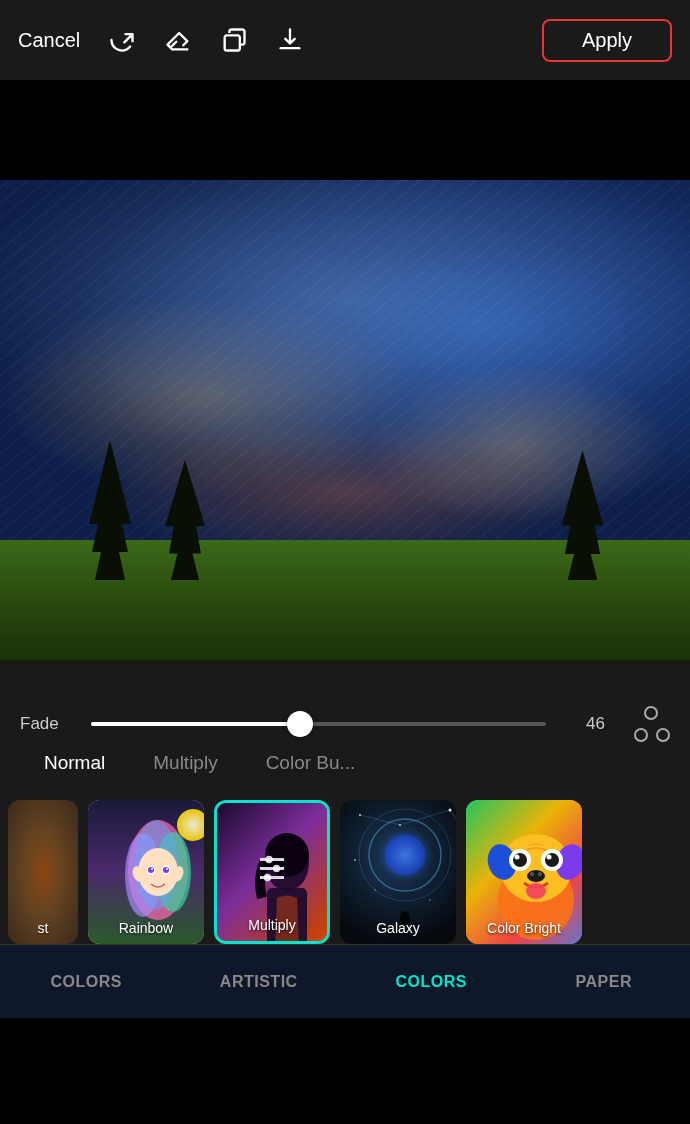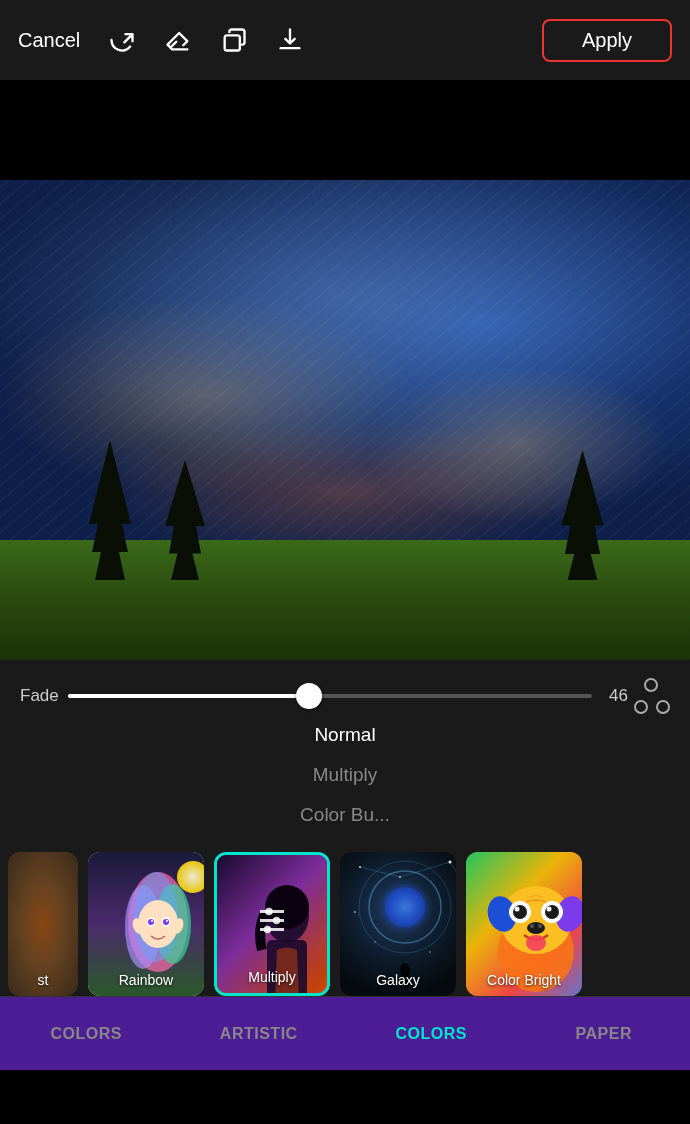--- a/index.html
+++ b/index.html
@@ -116,21 +116,22 @@
     }
 
     
     .controls-area {
       background: #1a1a1a;
       padding: 18px 20px 14px;
     }
     .fade-row {
       display: flex;
       align-items: center;
-      gap: 6px;
+      gap: 29px;
+      margin-top: 28px;
     }
     .fade-label { font-size: 17px; color: #ccc; min-width: 42px; }
     .slider-track {
       flex: 1;
       height: 4px;
       background: #555;
       border-radius: 2px;
       position: relative;
     }
     .slider-fill {
@@ -152,23 +153,22 @@
     .circles-icon {
       display: flex; gap: 4px; align-items: center;
     }
     .circle { width: 14px; height: 14px; border-radius: 50%; border: 2px solid #aaa; }
 
     
     .blend-row {
       display: flex;
       align-items: center;
       padding: 10px 0 0 0;
-      gap: 18px;
+      gap: 0;
       overflow: hidden;
-      flex-direction: column;
     }
     .blend-option {
       font-size: 19px;
       padding: 0 24px;
       color: #888;
       cursor: pointer;
       white-space: nowrap;
     }
     .blend-option.active { color: #fff; font-weight: 500; }
 
@@ -222,21 +222,21 @@
     }
     .thumb-galaxy {
       background: radial-gradient(ellipse at 40% 40%, #1e3a5f 0%, #0d1b2a 50%, #0a0a1a 100%);
     }
     .thumb-colorbright {
       background: linear-gradient(135deg, #22c55e 0%, #eab308 30%, #ef4444 60%, #3b82f6 100%);
     }
 
     
     .bottom-nav {
-      background: #4c1d95;
+      background: #0f172a;
       border-top: 1px solid #333;
       height: 74px;
       display: flex;
       align-items: center;
     }
     .nav-item {
       flex: 1;
       display: flex;
       align-items: center;
       justify-content: center;

